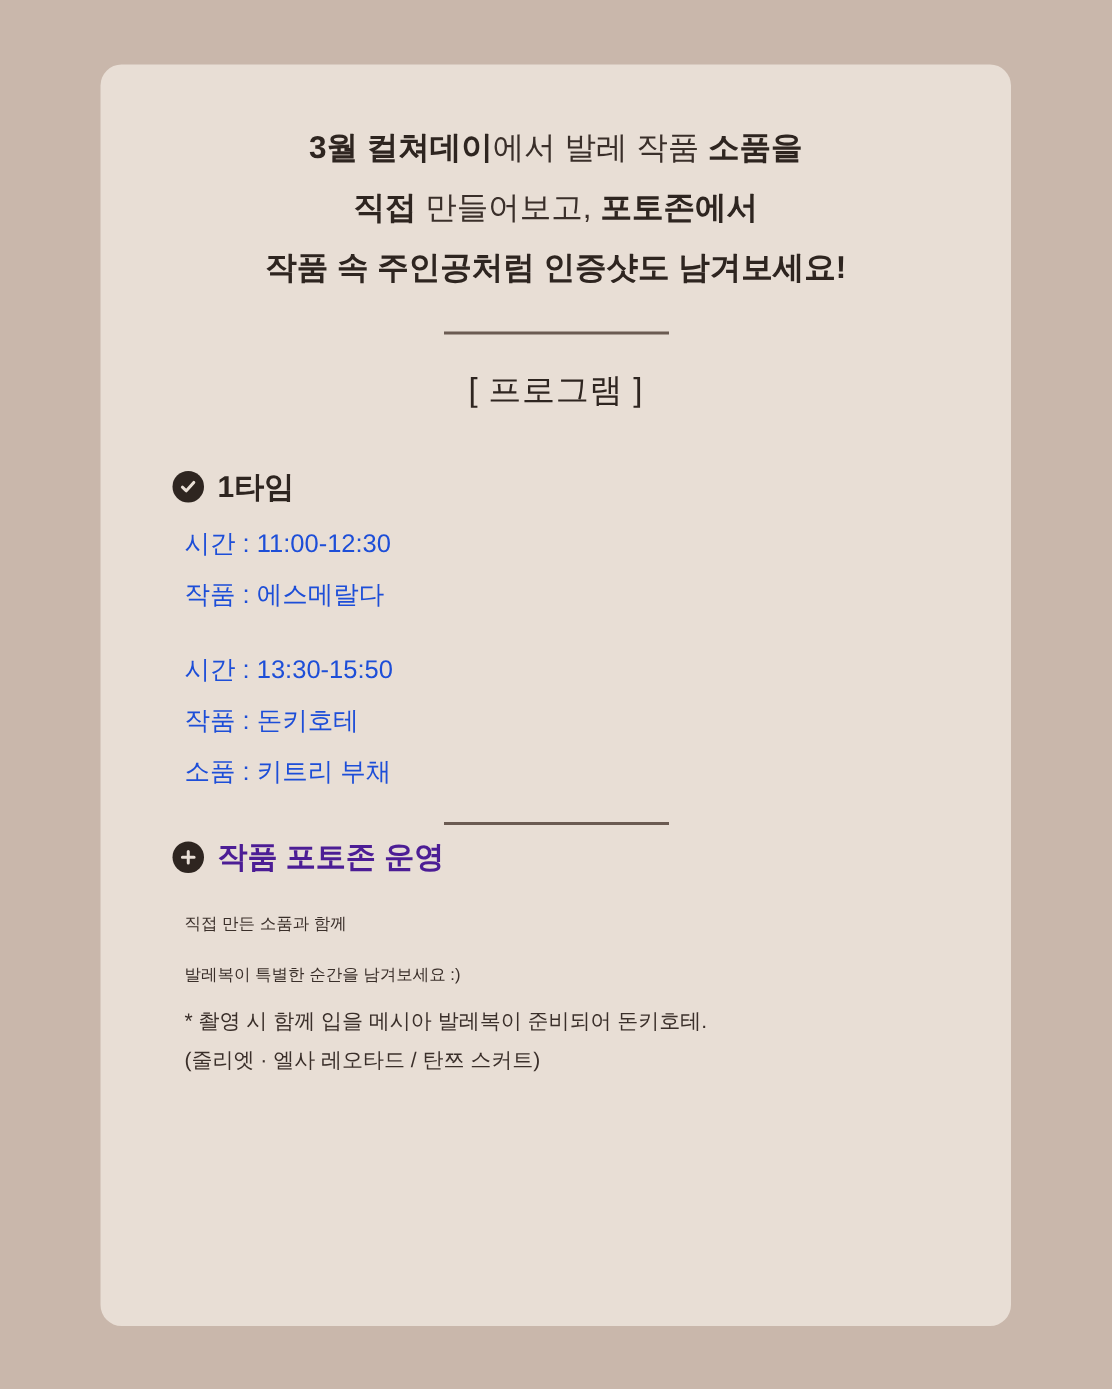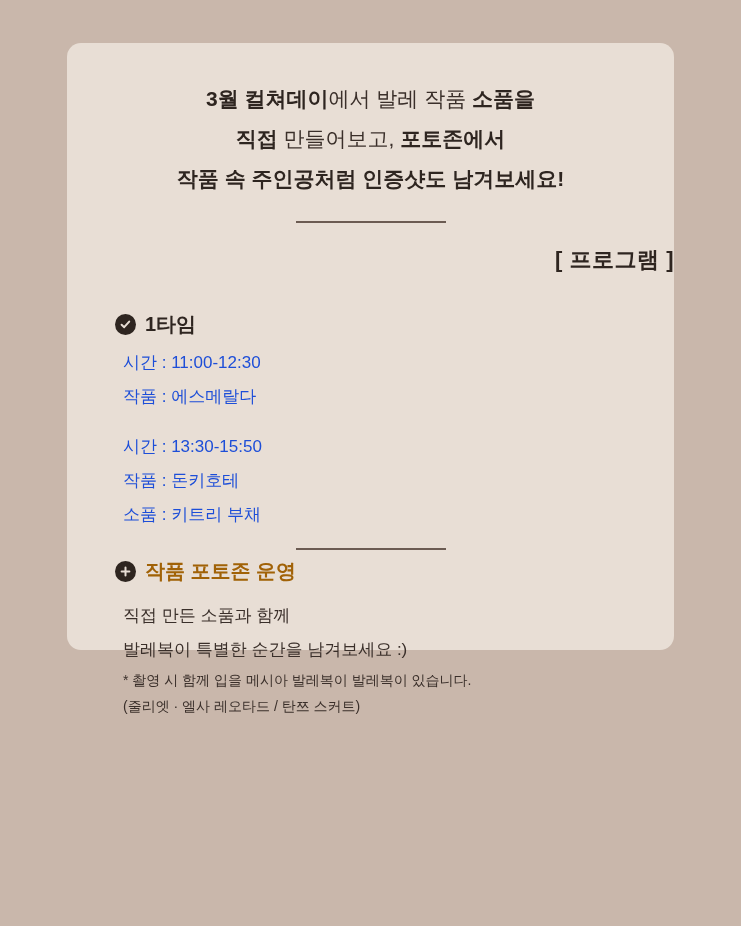--- a/index.html
+++ b/index.html
@@ -11,21 +11,21 @@
     height: 926px;
     background: #c9b7ab;
     font-family: "Liberation Sans", sans-serif;
     overflow: hidden;
   }
   .card {
     position: absolute;
     left: 67px;
     top: 43px;
     width: 607px;
-    height: 607px;
+    height: 841px;
     background: #e8ded5;
     border-radius: 14px;
   }
   .headline {
     margin: 0;
     padding-top: 36px;
     text-align: center;
     color: #3a2f2a;
     font-size: 21px;
     line-height: 40px;
@@ -36,23 +36,23 @@
   .divider {
     width: 150px;
     height: 0;
     border-top: 2px solid #6b5b52;
     margin: 22px auto 0 auto;
   }
   .divider.lower {
     margin-top: 0;
   }
   .section-title {
-    text-align: right;
+    text-align: center;
     font-size: 22px;
-    font-weight: bold;
+    font-weight: normal;
     color: #2e2520;
     margin-top: 22px;
     letter-spacing: 0.5px;
   }
   .program {
     position: relative;
     margin-top: 36px;
     padding-left: 48px;
   }
   .time-block {
@@ -107,24 +107,24 @@
   }
   .photozone-head {
     display: flex;
     align-items: center;
     gap: 9px;
     margin-bottom: 14px;
   }
   .photozone-title {
     font-size: 20px;
     font-weight: bold;
-    color: #a16207;
+    color: #4c1d95;
   }
   .pz-line {
-    font-size: 17px;
+    font-size: 11px;
     color: #3a2f2a;
     line-height: 34px;
     padding-left: 8px;
   }
   .pz-note {
     font-size: 14px;
     color: #3a2f2a;
     line-height: 26px;
     padding-left: 8px;
   }
@@ -177,17 +177,17 @@
     <div class="photozone-head">
       <span class="plus-icon">
         <svg width="13" height="13" viewBox="0 0 13 13">
             <path d="M6.5 2.6 V10.4 M2.6 6.5 H10.4" stroke="#e8ded5" stroke-width="2" stroke-linecap="round"></path>
           </svg>
       </span>
       <span class="photozone-title">작품 포토존 운영</span>
     </div>
     <div class="pz-line">직접 만든 소품과 함께</div>
     <div class="pz-line">발레복이 특별한 순간을 남겨보세요 :)</div>
-    <div class="pz-note">* 촬영 시 함께 입을 메시아 발레복이 발레복이 있습니다.</div>
+    <div class="pz-note">* 촬영 시 함께 입을 메시아 발레복이 준비되어 돈키호테.</div>
     <div class="pz-note">(줄리엣 · 엘사 레오타드 / 탄쯔 스커트)</div>
   </div>
 
 </div>
 
 </body></html>

